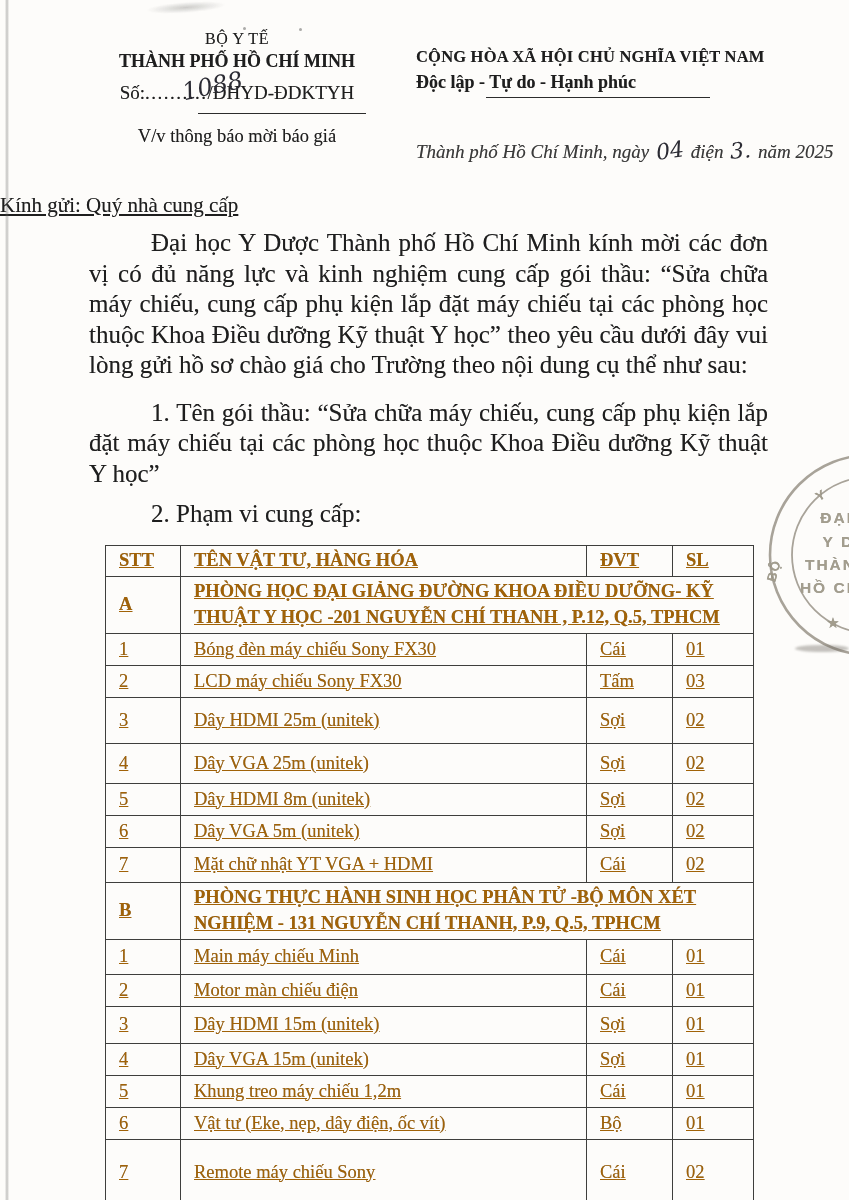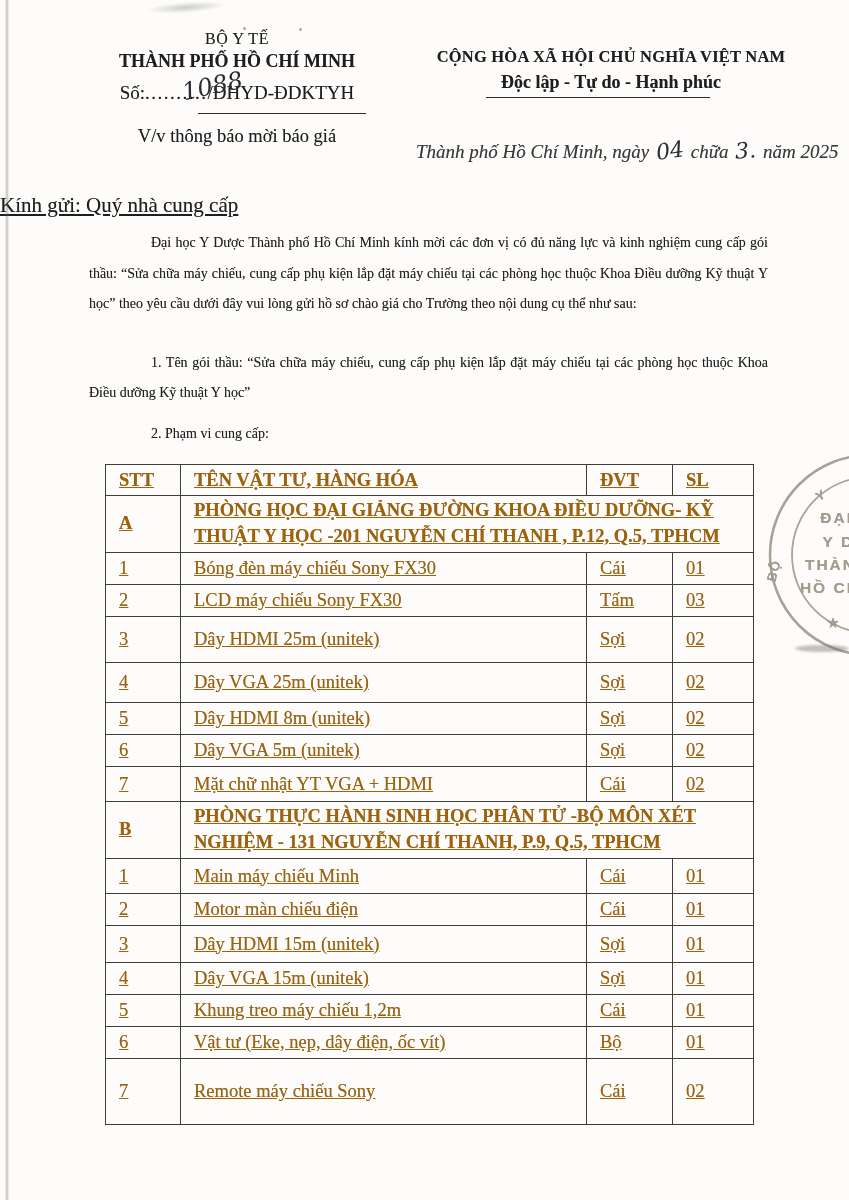--- a/index.html
+++ b/index.html
@@ -44,39 +44,39 @@
   .hw{
     font-family:"DejaVu Serif",serif;font-style:italic;color:#2b2b33;
     text-shadow:none;
   }
   .hw-docno{
     position:absolute;left:96px;top:-7px;font-size:24px;
     transform:rotate(-12deg);display:inline-block;
   }
   .hl-subject{font-size:18.5px;line-height:26px;margin-top:16px;}
 
-  .header-right{position:absolute;left:416px;top:46px;width:390px;text-align:center;}
+  .header-right{position:absolute;left:416px;top:46px;width:390px;}
   .hr-title{font-size:16.5px;font-weight:bold;letter-spacing:.2px;line-height:22px;}
   .hr-motto{font-size:18px;font-weight:bold;line-height:24px;margin-top:2px;}
   .underline-right{position:absolute;left:486px;top:97px;width:224px;border-top:1.7px solid #2c2c2c;}
   .date-line{
     margin-top:44px;font-style:italic;font-size:19px;color:#3a3a3a;
     white-space:nowrap;
   }
   .hw-day,.hw-month{font-size:22px;display:inline-block;margin:0 2px;}
   .hw-day{transform:rotate(-8deg);}
   .hw-month{transform:rotate(-4deg);}
 
   .salutation{margin-top:13px;text-align:left;font-size:21px;text-decoration:underline;}
 
   .para{
     margin:10px 80px 0 89px;width:679px;box-sizing:border-box;
-    font-size:14px;line-height:30.5px;text-align:justify;text-indent:62px;
-  }
-  .para.gap{margin-top:28px;}
+    font-size:25px;line-height:30.5px;text-align:justify;text-indent:62px;
+  }
+  .para.gap{margin-top:17px;}
 
   
   table.tbl{
     border-collapse:collapse;margin:15px 0 0 105px;width:648px;table-layout:fixed;
     font-size:18.5px;color:#a16207;text-decoration:underline;
   }
   .tbl th,.tbl td{
     border:1.6px solid #3e3e3c;padding:2px 8px 2px 13px;
     vertical-align:middle;text-align:left;overflow:hidden;
   }
@@ -125,21 +125,21 @@
       <div class="hl-subject">V/v thông báo mời báo giá</div>
     </div>
     <div class="underline-left"></div>
 
     <div class="header-right">
       <div class="hr-title">CỘNG HÒA XÃ HỘI CHỦ NGHĨA VIỆT NAM</div>
       <div class="hr-motto">Độc lập - Tự do - Hạnh phúc</div>
       <div class="date-line">
         <span>Thành phố Hồ Chí Minh, ngày</span>
         <span class="hw hw-day">04</span>
-        <span>chữa</span>
+        <span>điện</span>
         <span class="hw hw-month">3.</span>
         <span>năm 2025</span>
       </div>
     </div>
     <div class="underline-right"></div>
   </div>
 
   <div class="salutation">Kính gửi: Quý nhà cung cấp</div>
 
   <p class="para">Đại học Y Dược Thành phố Hồ Chí Minh kính mời các đơn vị có đủ năng lực và kinh nghiệm cung cấp gói thầu: “Sửa chữa máy chiếu, cung cấp phụ kiện lắp đặt máy chiếu tại các phòng học thuộc Khoa Điều dưỡng Kỹ thuật Y học” theo yêu cầu dưới đây vui lòng gửi hồ sơ chào giá cho Trường theo nội dung cụ thể như sau:</p>

